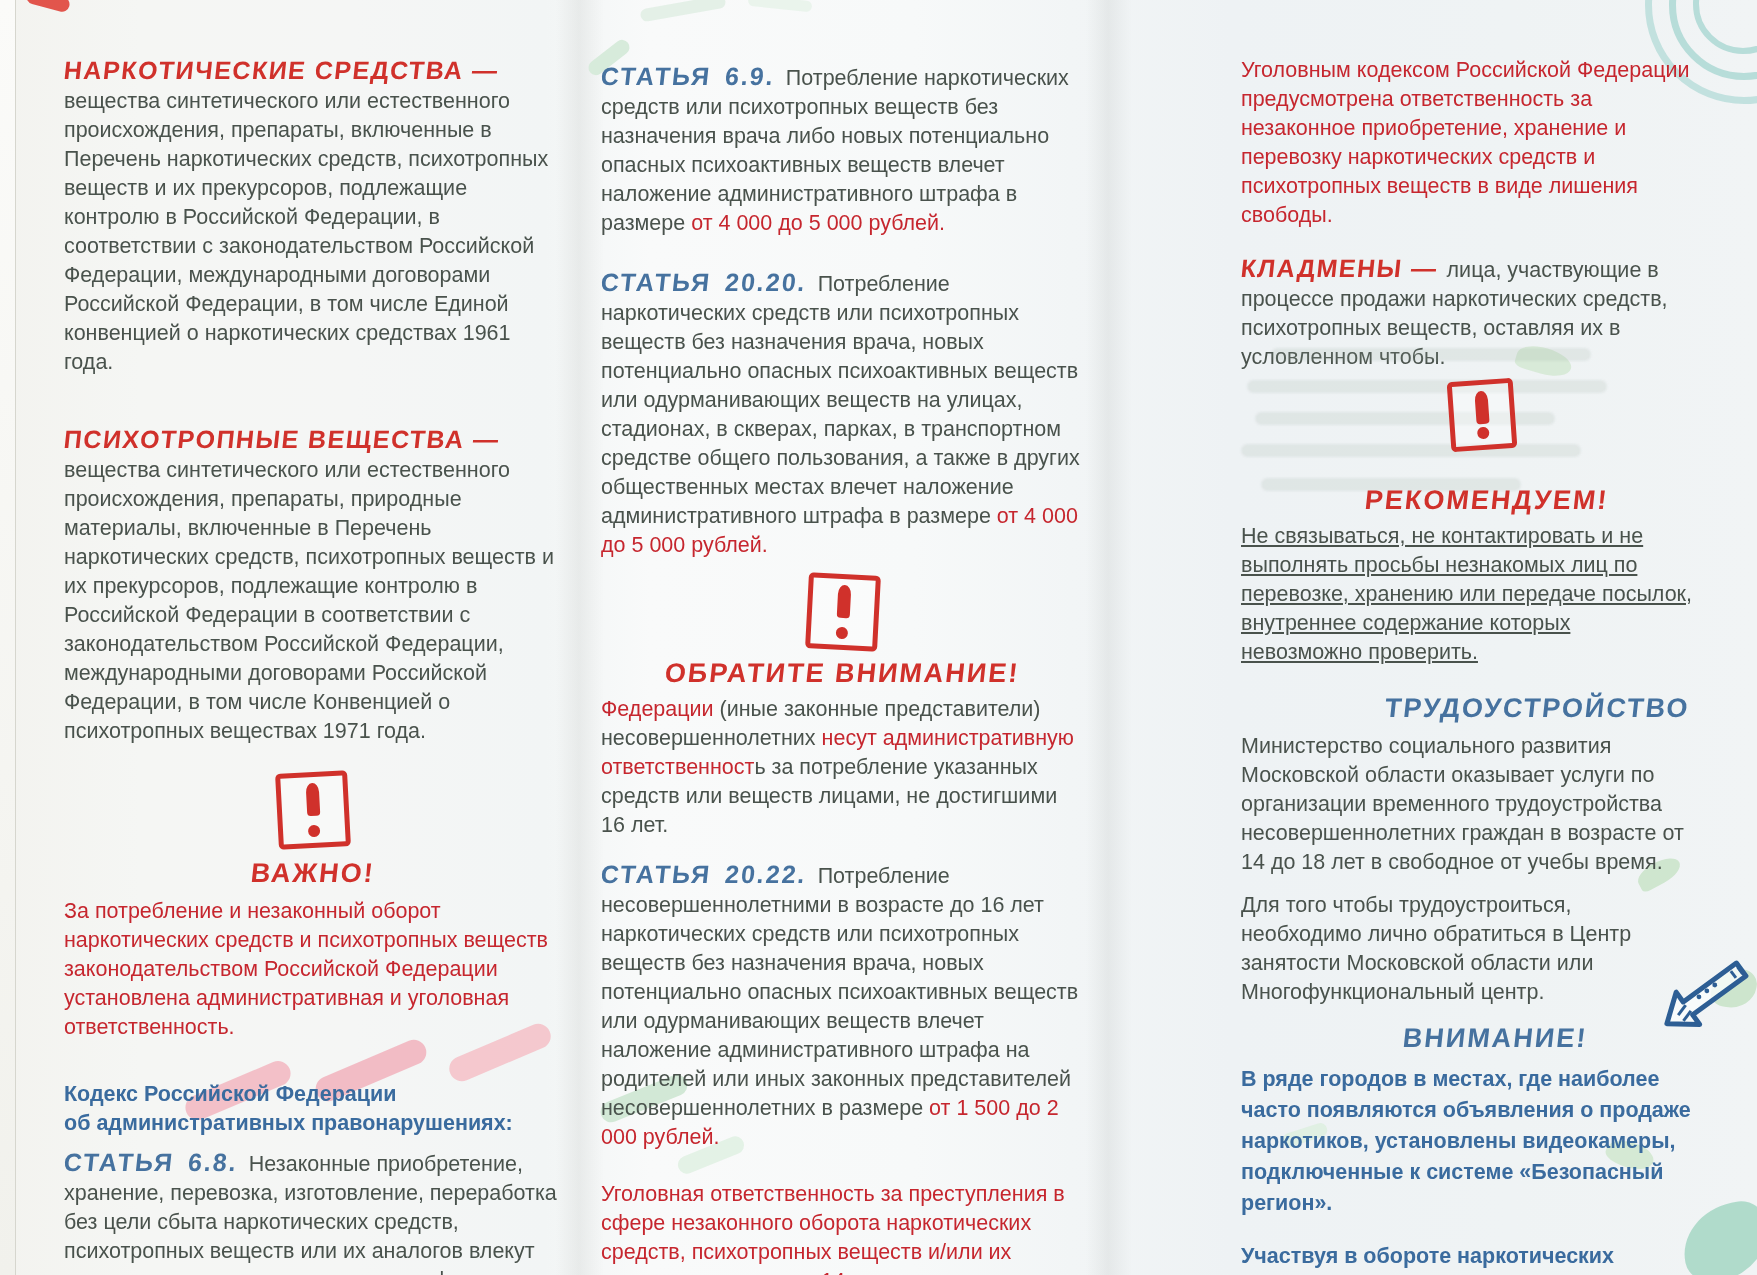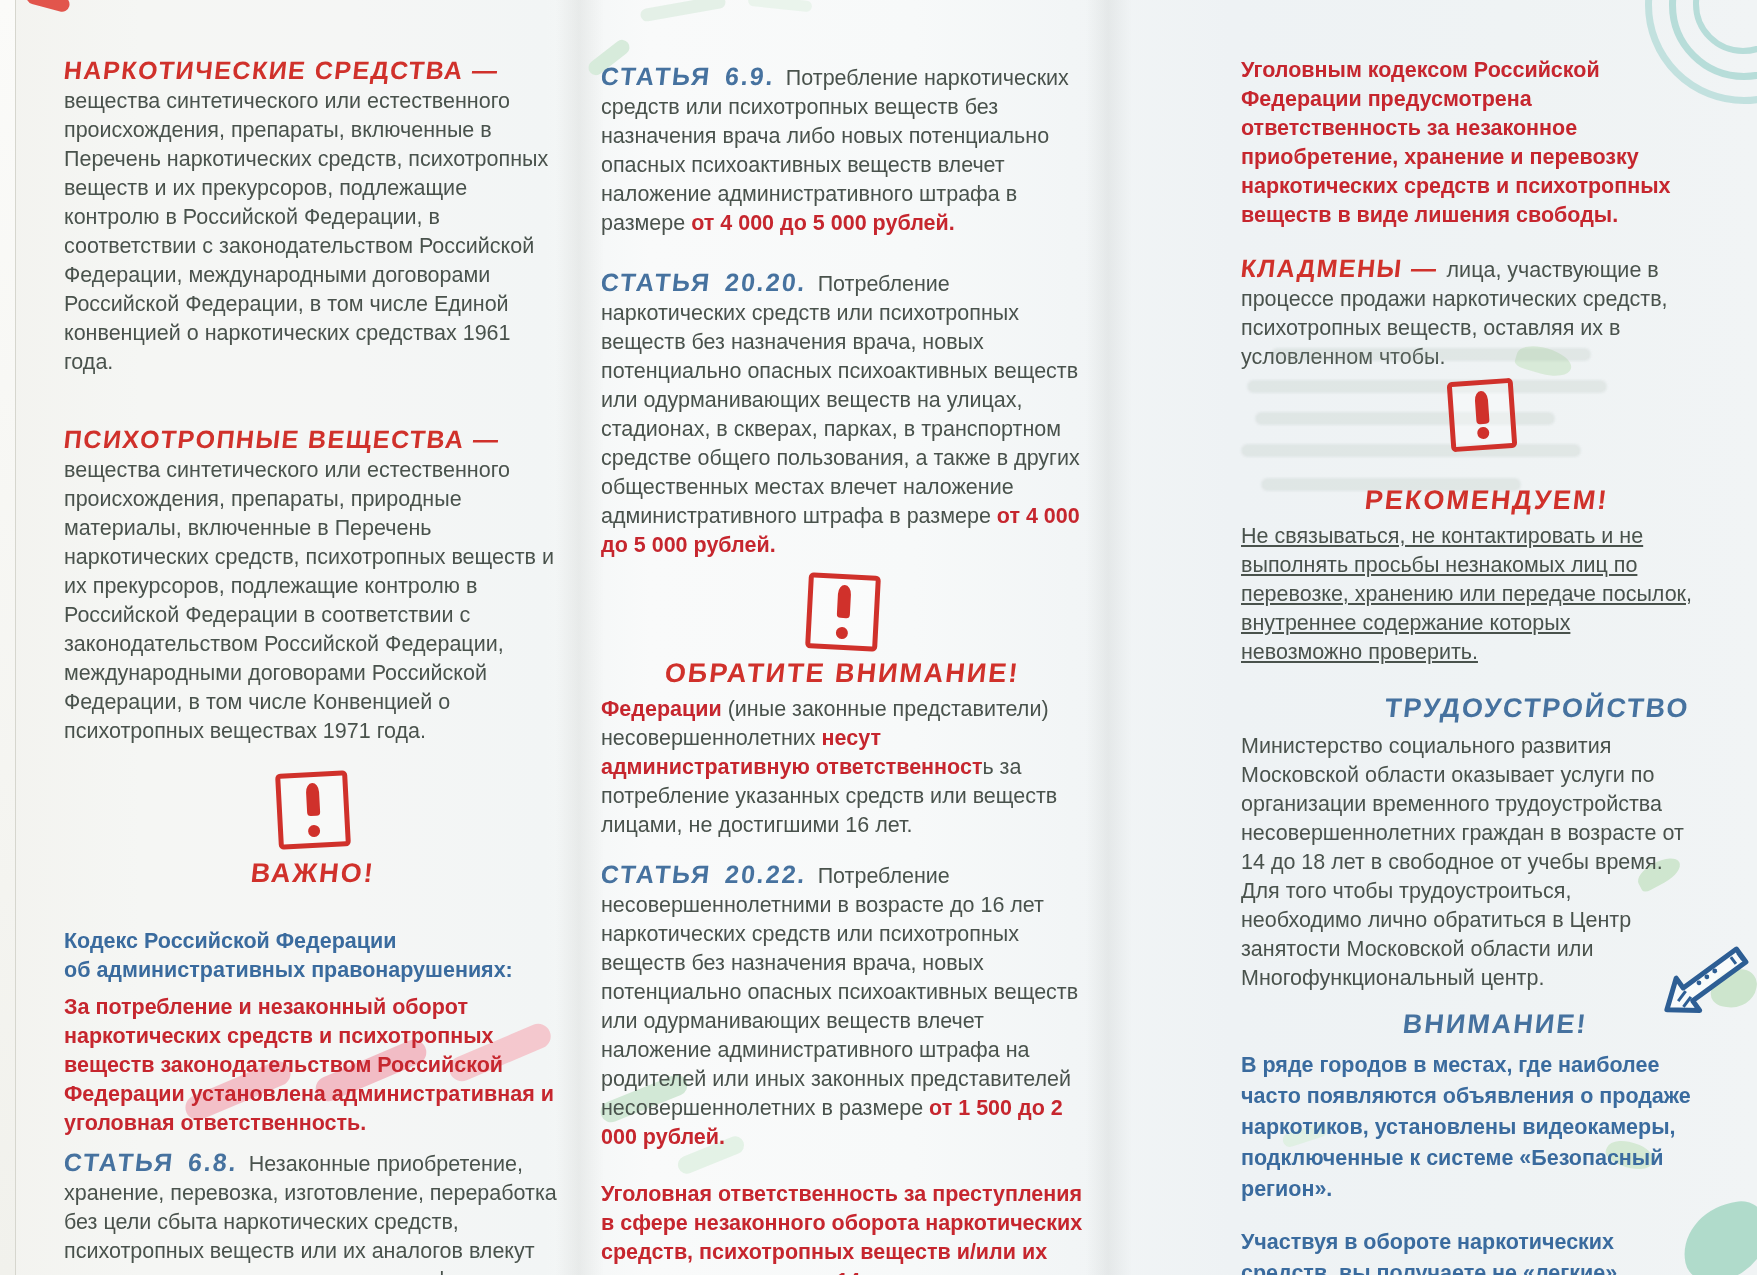--- a/index.html
+++ b/index.html
@@ -18,21 +18,21 @@
   .col{position:absolute;}
   #col1{left:64px;top:56px;width:497px;}
   #col2{left:601px;top:62px;width:483px;}
   #col3{left:1241px;top:56px;width:452px;}
   p.body{margin:0;font-size:21.5px;line-height:29px;text-align:left;}
   .hw{font-weight:700;display:inline-block;transform:skewX(-6deg);letter-spacing:1.5px;}
   .hw-red{color:var(--red);}
   .hw-blue{color:var(--blue-hw);}
   .term{font-size:25px;margin-right:9px;}
   .lead{font-size:25px;letter-spacing:2px;word-spacing:5px;margin-right:11px;}
-  .bold-red{color:var(--red-bold);font-weight:700;}
+  .bold-red{color:var(--red-bold);font-weight:400;}
   .bold-blue{color:var(--blue);font-weight:700;}
   .hw-heading{font-size:27px;letter-spacing:2px;}
   .center{text-align:center;}
   .pre{white-space:pre-line;}
   
   .excl{width:62px;height:66px;border:5px solid var(--red);border-radius:5px;
         position:relative;background:rgba(255,255,255,.35);}
   .excl::before{content:"";position:absolute;left:50%;top:6px;width:13px;height:33px;
         margin-left:-6.5px;background:var(--red);
         border-radius:7px 7px 4px 4px/10px 10px 4px 4px;}
@@ -84,23 +84,23 @@
   </p>
   <p class="body" style="margin-top:48px;">
     <span class="hw hw-red term">ПСИХОТРОПНЫЕ ВЕЩЕСТВА —</span><span>вещества синтетического или естественного происхождения, препараты, природные материалы, включенные в Перечень наркотических средств, психотропных веществ и их прекурсоров, подлежащие контролю в Российской Федерации в соответствии с законодательством Российской Федерации, международными договорами Российской Федерации, в том числе Конвенцией о психотропных веществах 1971 года.</span>
   </p>
   <div class="icon-row" style="margin-top:26px;">
     <div class="excl" style="transform:rotate(-3deg);"></div>
   </div>
   <div class="center" style="margin-top:10px;">
     <span class="hw hw-red hw-heading">ВАЖНО!</span>
   </div>
+  <p class="body bold-red" style="margin-top:8px;">За потребление и незаконный оборот наркотических средств и психотропных веществ законодательством Российской Федерации установлена административная и уголовная ответственность.</p>
   <p class="body bold-blue pre" style="margin-top:38px;">Кодекс Российской Федерации
 об административных правонарушениях:</p>
-  <p class="body bold-red" style="margin-top:8px;">За потребление и незаконный оборот наркотических средств и психотропных веществ законодательством Российской Федерации установлена административная и уголовная ответственность.</p>
   <p class="body" style="margin-top:10px;">
     <span class="hw hw-blue lead">СТАТЬЯ 6.8.</span><span>Незаконные приобретение, хранение, перевозка, изготовление, переработка без цели сбыта наркотических средств, психотропных веществ или их аналогов влекут наложение административного штрафа в размере </span>
   </p>
 </div>
 
 <div id="col2" class="col">
   <p class="body">
     <span class="hw hw-blue lead">СТАТЬЯ 6.9.</span><span>Потребление наркотических средств или психотропных веществ без назначения врача либо новых потенциально опасных психоактивных веществ влечет наложение административного штрафа в размере </span><span class="bold-red">от 4 000 до 5 000 рублей.</span>
   </p>
   <p class="body" style="margin-top:30px;">
@@ -135,21 +135,21 @@
     <div class="excl" style="position:absolute;left:208px;top:-2px;width:56px;height:60px;transform:rotate(-4deg);"></div>
     <div class="center" style="position:absolute;left:0;right:0;bottom:-4px;transform:translateX(20px);">
       <span class="hw hw-red hw-heading">РЕКОМЕНДУЕМ!</span>
     </div>
   </div>
   <p class="body" style="margin-top:10px;text-decoration:underline;">Не связываться, не контактировать и не выполнять просьбы незнакомых лиц по перевозке, хранению или передаче посылок, внутреннее содержание которых невозможно проверить.</p>
   <div style="margin-top:26px;text-align:right;padding-right:4px;">
     <span class="hw hw-blue hw-heading">ТРУДОУСТРОЙСТВО</span>
   </div>
   <p class="body" style="margin-top:8px;">Министерство социального развития Московской области оказывает услуги по организации временного трудоустройства несовершеннолетних граждан в возрасте от 14 до 18 лет в свободное от учебы время.</p>
-  <p class="body" style="">Для того чтобы трудоустроиться, необходимо лично обратиться в Центр занятости Московской области или Многофункциональный центр.</p>
+  <p class="body" style="margin-top:14px;">Для того чтобы трудоустроиться, необходимо лично обратиться в Центр занятости Московской области или Многофункциональный центр.</p>
   <div class="center" style="margin-top:16px;position:relative;transform:translateX(28px);">
     <span class="hw hw-blue hw-heading">ВНИМАНИЕ!</span>
     <svg class="arrow-svg" style="top:-76px;right:-36px;" width="100" height="100" viewBox="0 0 100 100">
       <polygon points="74.4,12.3 27.1,58.2 18.8,49.5 14,82 46.6,78.3 38.3,69.6 85.6,23.7" fill="rgba(250,252,252,.8)" stroke="#2d5e94" stroke-width="5" stroke-linejoin="round"></polygon>
       <line x1="76" y1="16" x2="82" y2="22" stroke="#2d5e94" stroke-width="3"></line>
       <line x1="70" y1="21" x2="76" y2="27" stroke="#2d5e94" stroke-width="3"></line>
       <circle cx="56" cy="37" r="2.4" fill="#2d5e94"></circle>
       <circle cx="49" cy="44" r="2.4" fill="#2d5e94"></circle>
       <circle cx="42" cy="51" r="2.4" fill="#2d5e94"></circle>
       <line x1="30" y1="61" x2="24" y2="72" stroke="#2d5e94" stroke-width="3"></line>

